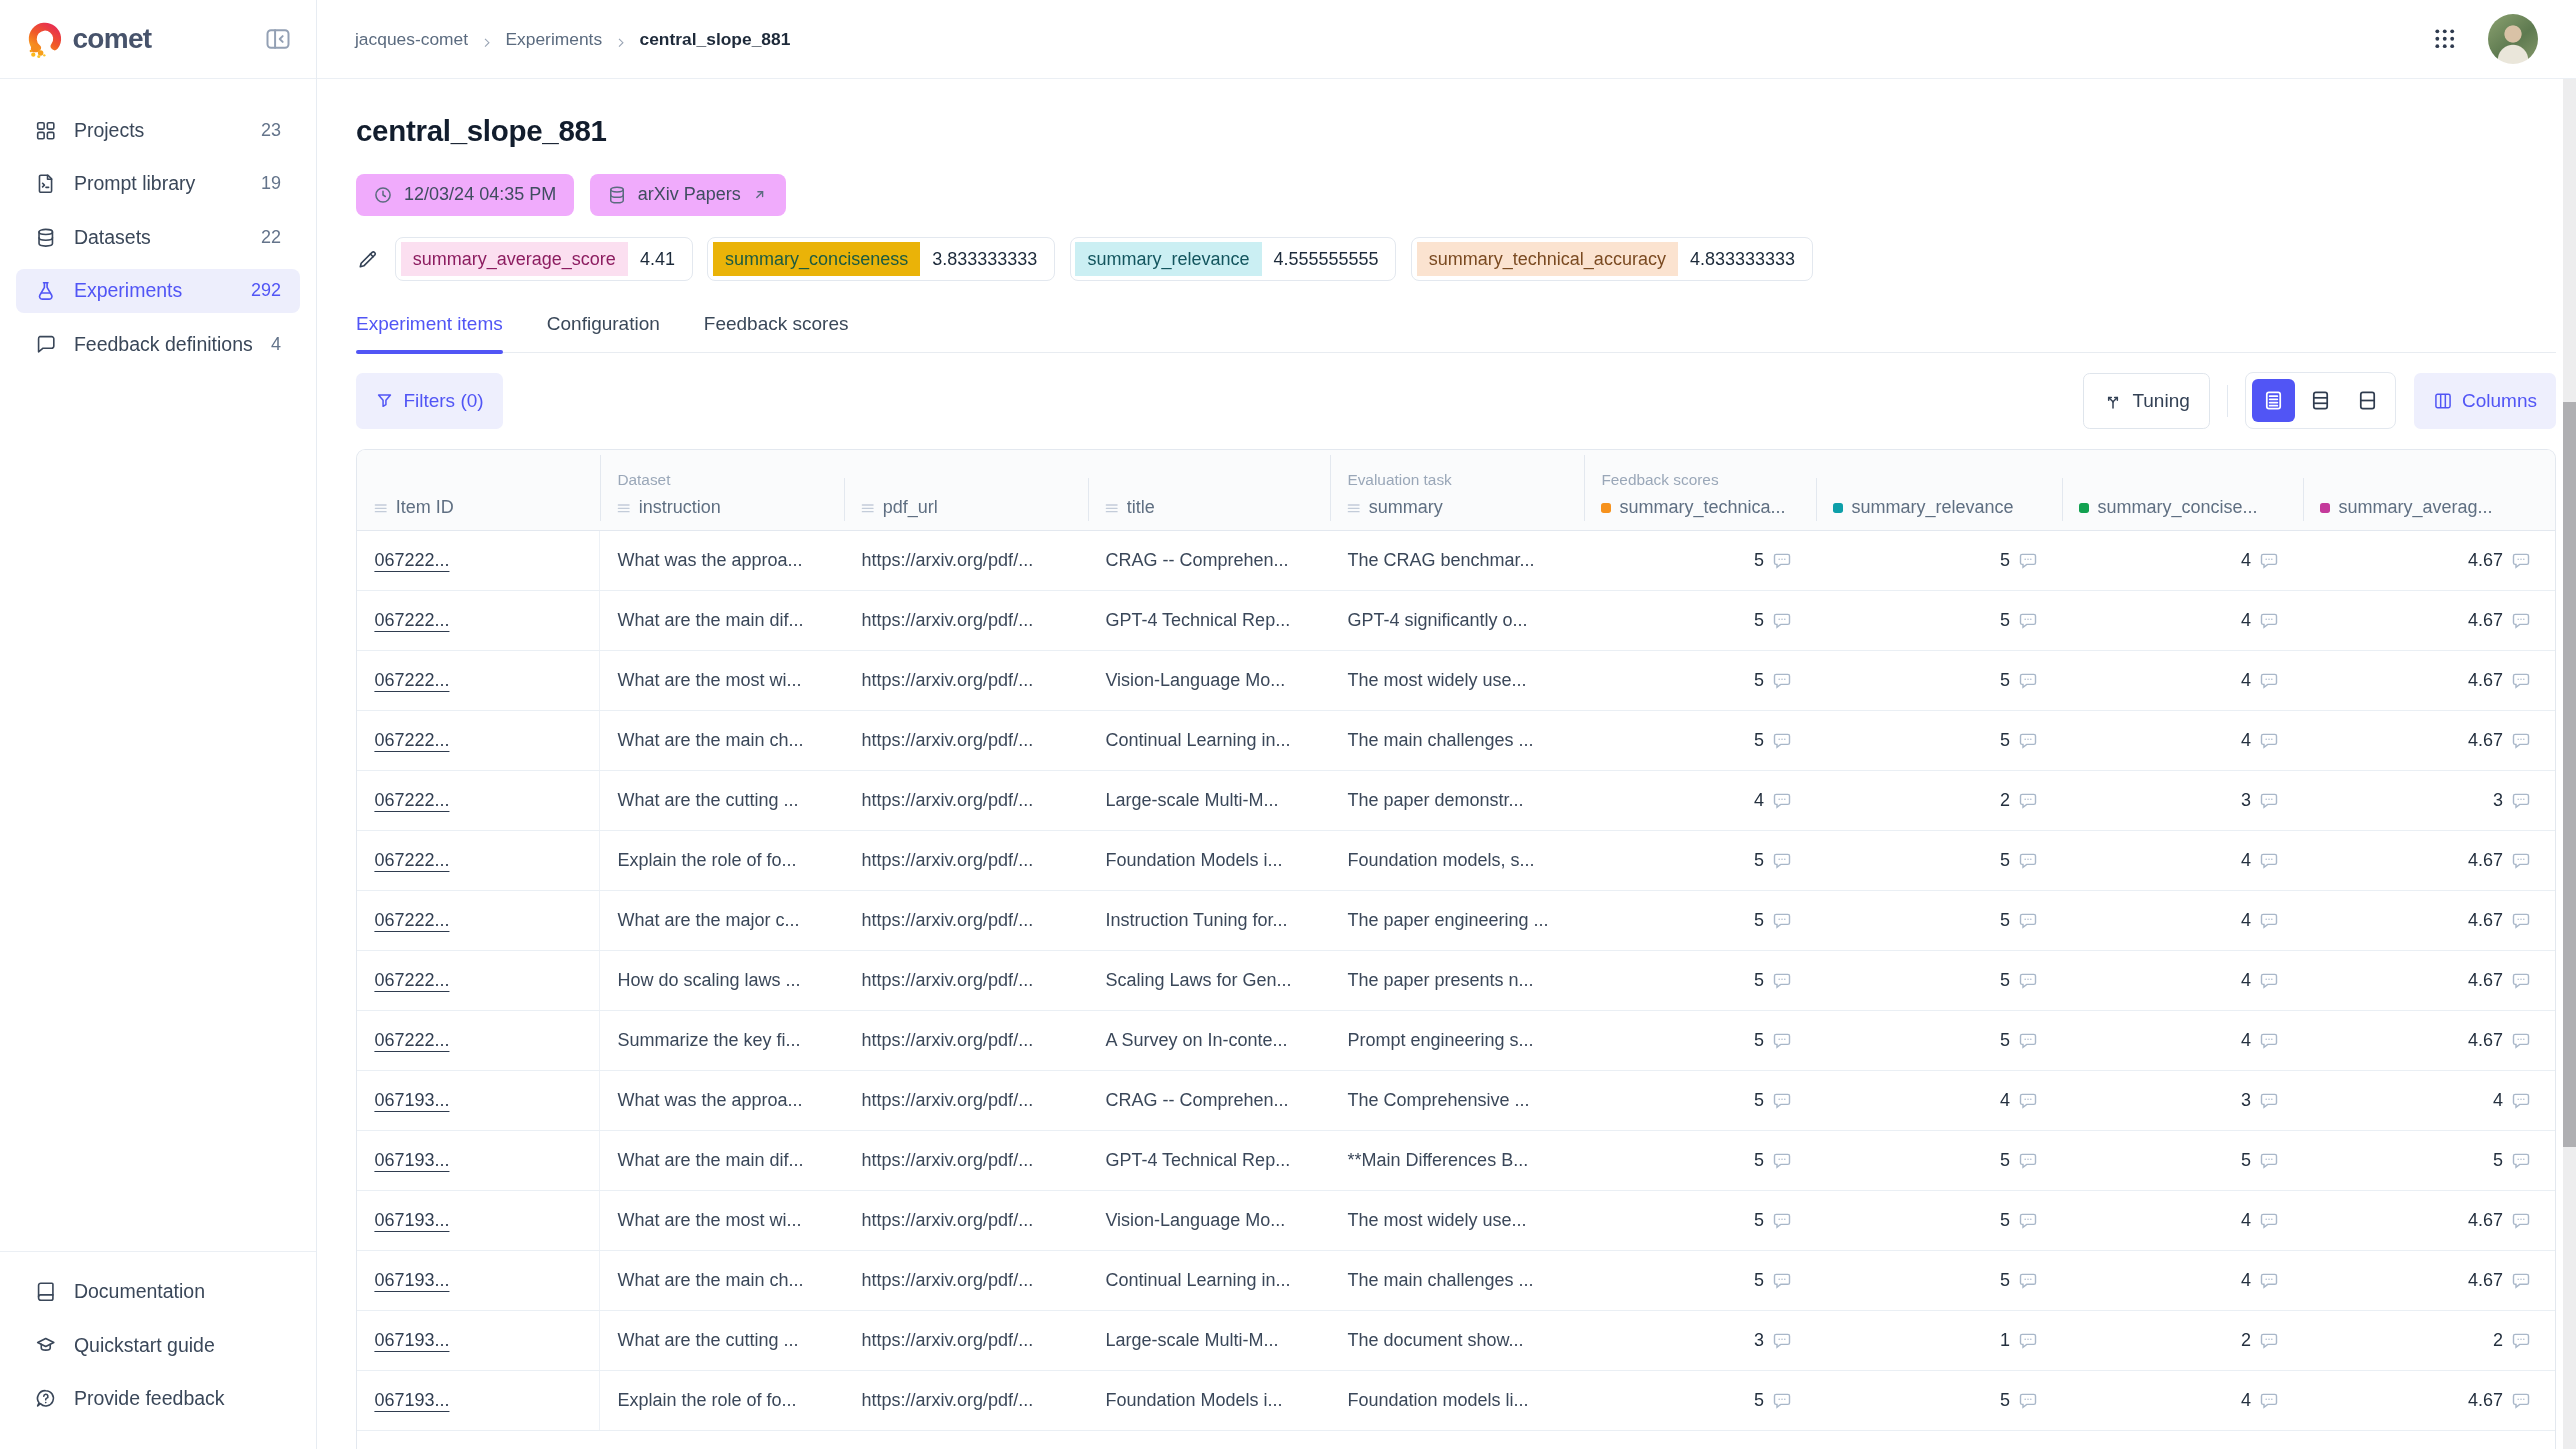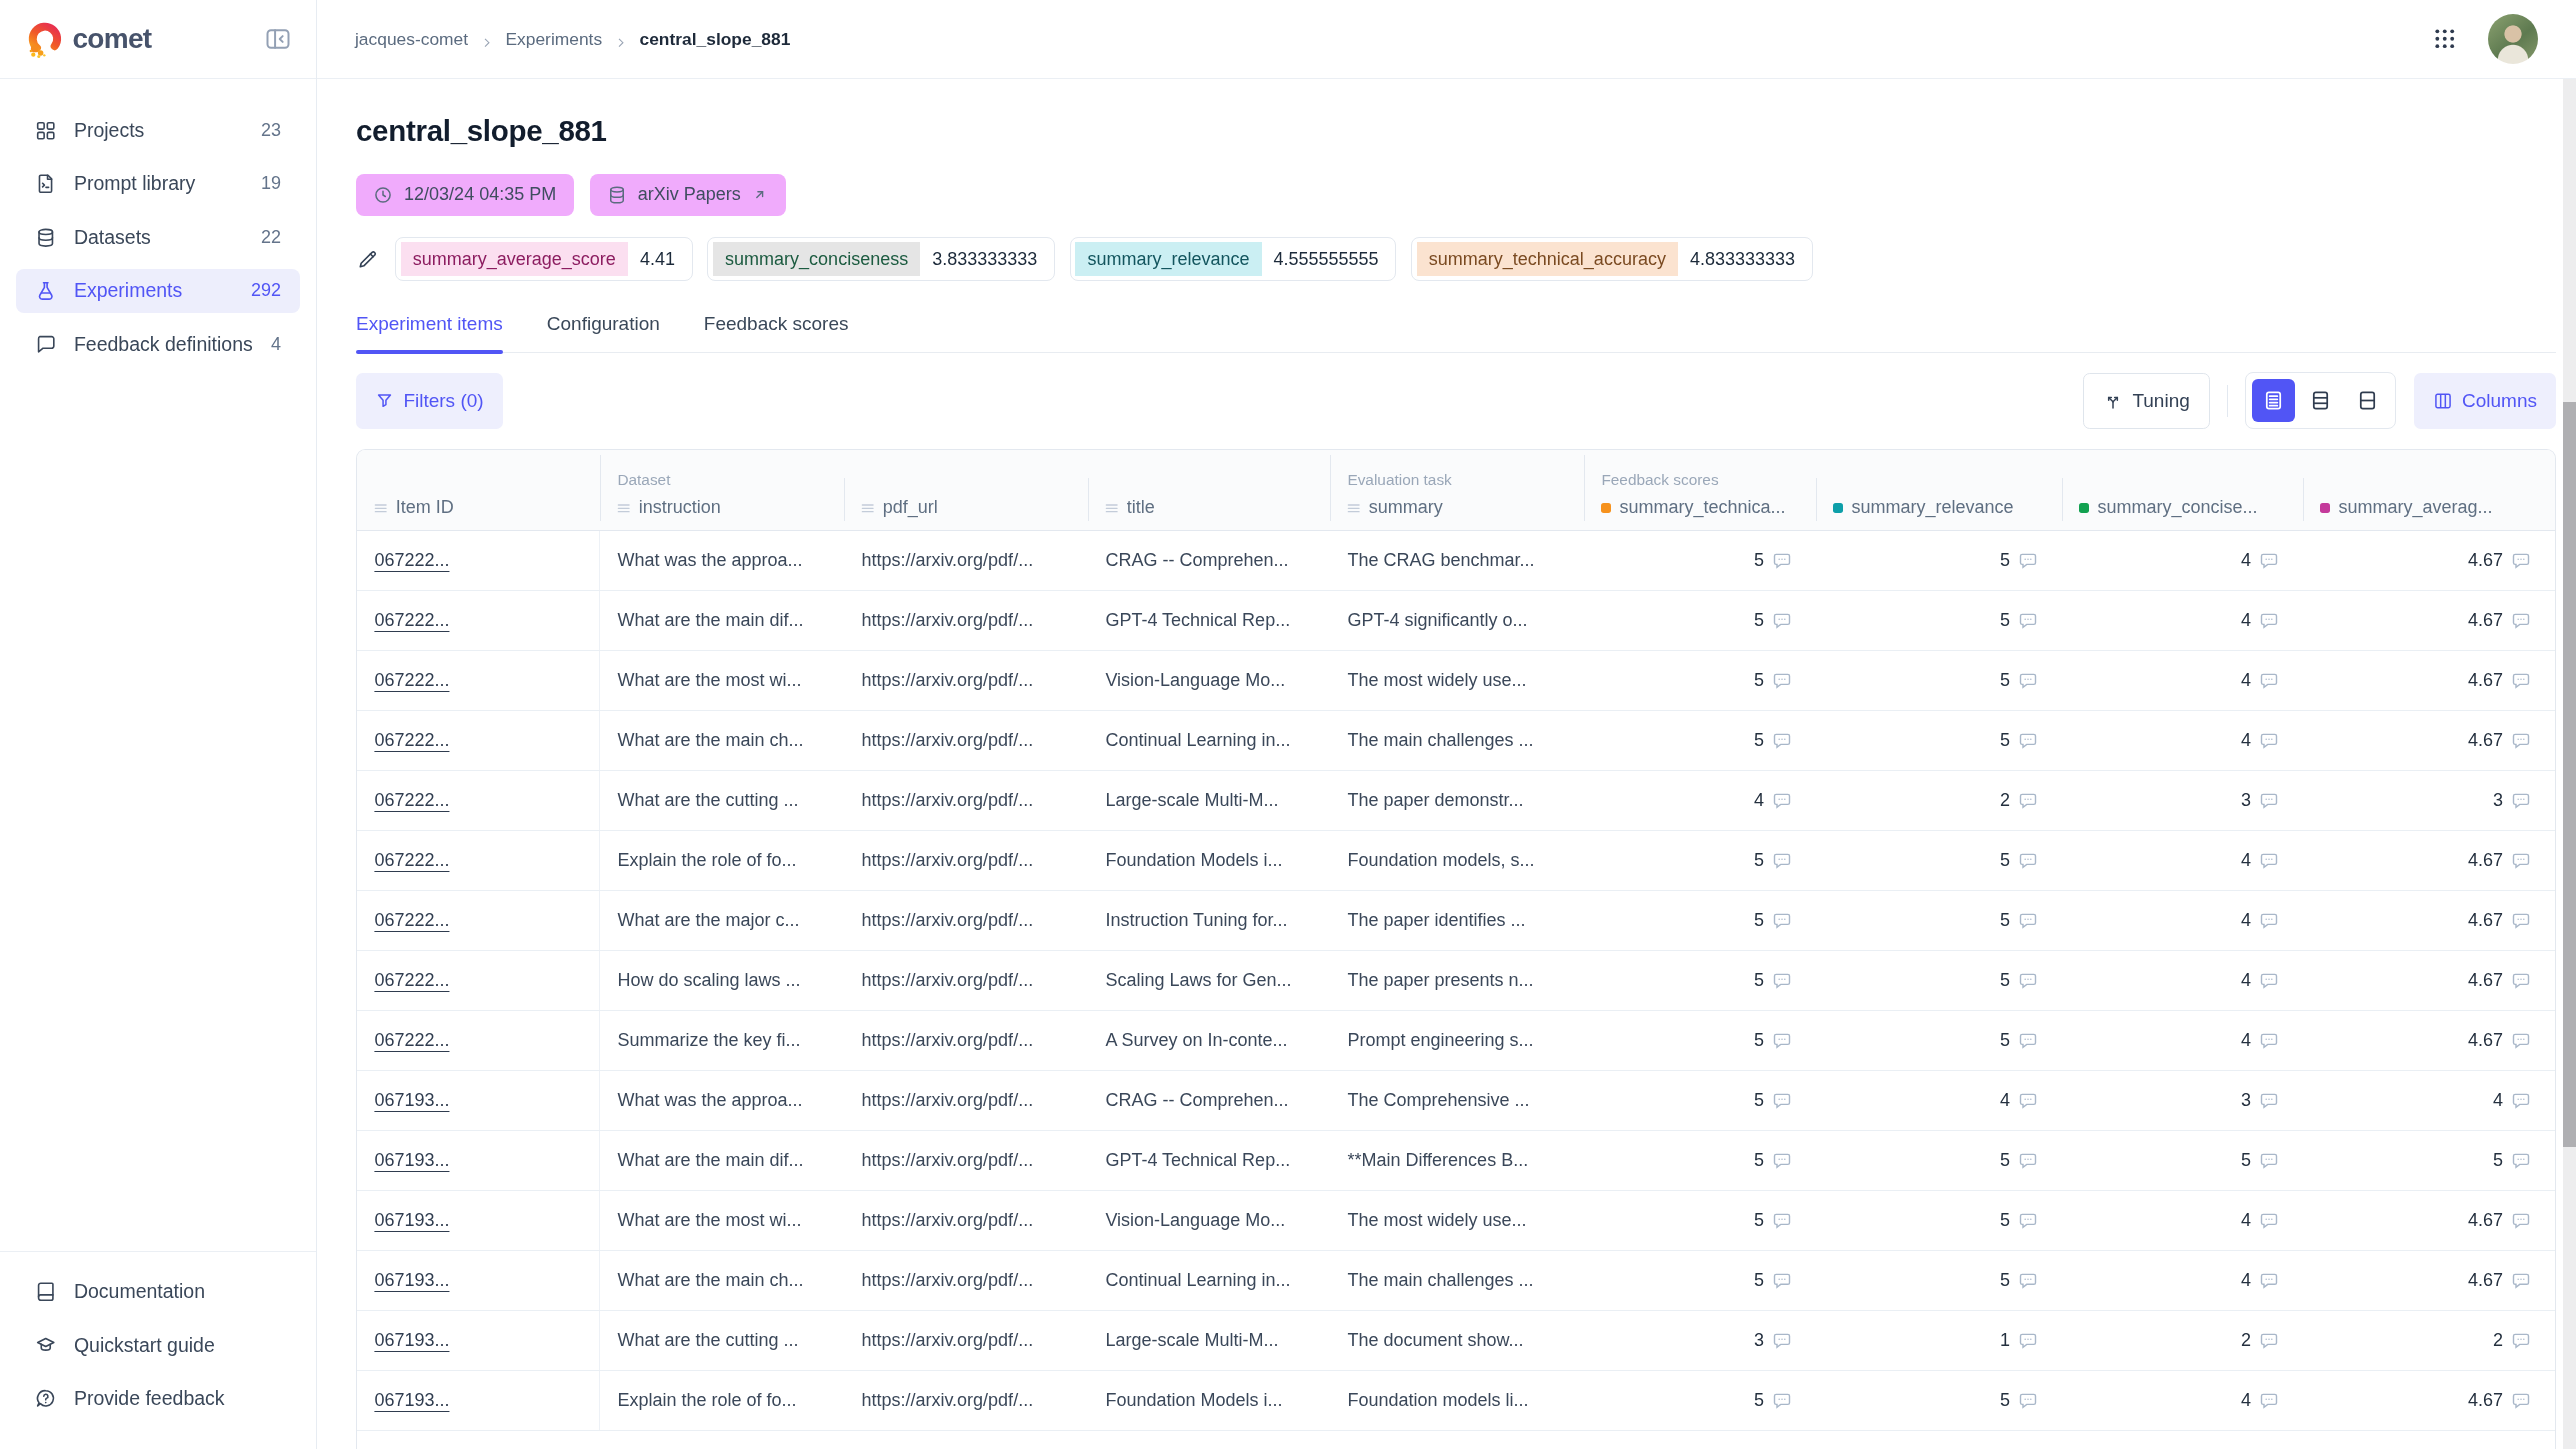--- a/index.html
+++ b/index.html
@@ -295,21 +295,21 @@
             <path d="M4.5 19.5l.9-3.6L16.8 4.5a2 2 0 0 1 2.8 2.8L8.2 18.6l-3.7.9z"></path>
               <path d="M15 6.3l2.8 2.8"></path>
           </svg>
         </span>
         <div id="metric-chips" style="display:flex;gap:14.8px">
             <div class="metric-chip">
               <span class="metric-pill" style="background:#fbdff0;color:#8c1d60">summary_average_score</span>
     <span class="metric-val">4.41</span>
             </div>
             <div class="metric-chip">
-              <span class="metric-pill" style="background:#e5e5e5;color:#1c5b40">summary_conciseness</span>
+              <span class="metric-pill" style="background:#eab308;color:#1c5b40">summary_conciseness</span>
     <span class="metric-val">3.833333333</span>
             </div>
             <div class="metric-chip">
               <span class="metric-pill" style="background:#cbeff3;color:#13555e">summary_relevance</span>
     <span class="metric-val">4.555555555</span>
             </div>
             <div class="metric-chip">
               <span class="metric-pill" style="background:#fbe3d0;color:#7a4a21">summary_technical_accuracy</span>
     <span class="metric-val">4.833333333</span>
             </div>
@@ -791,21 +791,21 @@
                 </span>
               </div>
             </div>
             <div class="tr grid">
               <div class="td first">
       <span class="idlink">067222...</span>
               </div>
     <div class="td">What are the major c...</div>
     <div class="td">https://arxiv.org/pdf/...</div>
     <div class="td">Instruction Tuning for...</div>
-    <div class="td">The paper identifies ...</div>
+    <div class="td">The paper engineering ...</div>
               <div class="td score">
       <span>5</span>
       <span class="bubble">
                   <svg width="20" height="20" viewBox="0 0 24 24" fill="none" stroke="#A9B7C9" stroke-width="1.7">
                     <path d="M5 4h14a2 2 0 0 1 2 2v8a2 2 0 0 1-2 2h-8.5L6 19.5V16H5a2 2 0 0 1-2-2V6a2 2 0 0 1 2-2z"></path>
                     <circle cx="8.6" cy="10" r="0.9" fill="#A9B7C9" stroke="none"></circle>
                     <circle cx="12" cy="10" r="0.9" fill="#A9B7C9" stroke="none"></circle>
                     <circle cx="15.4" cy="10" r="0.9" fill="#A9B7C9" stroke="none"></circle>
                   </svg>
                 </span>

